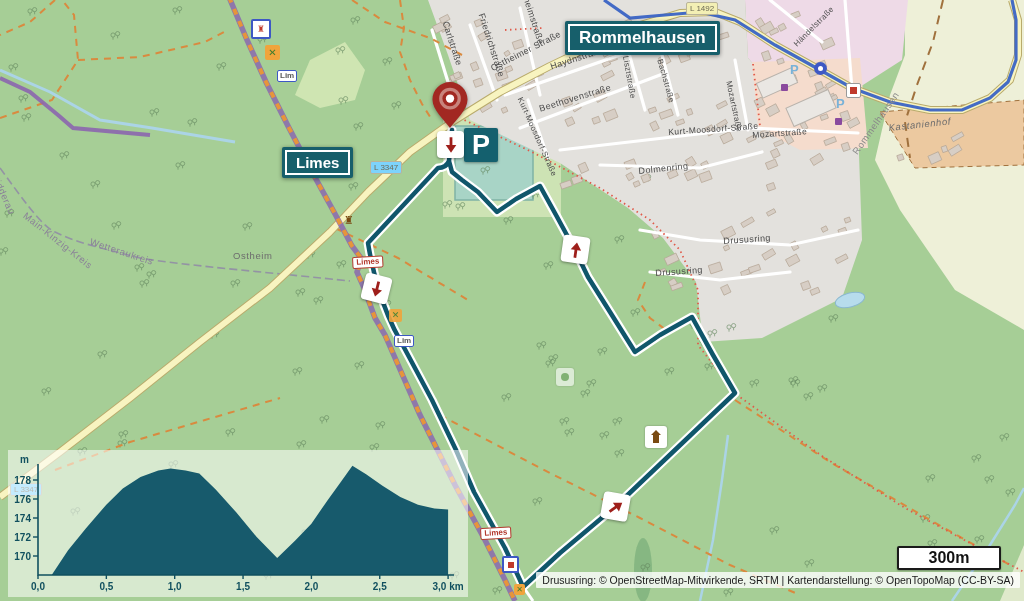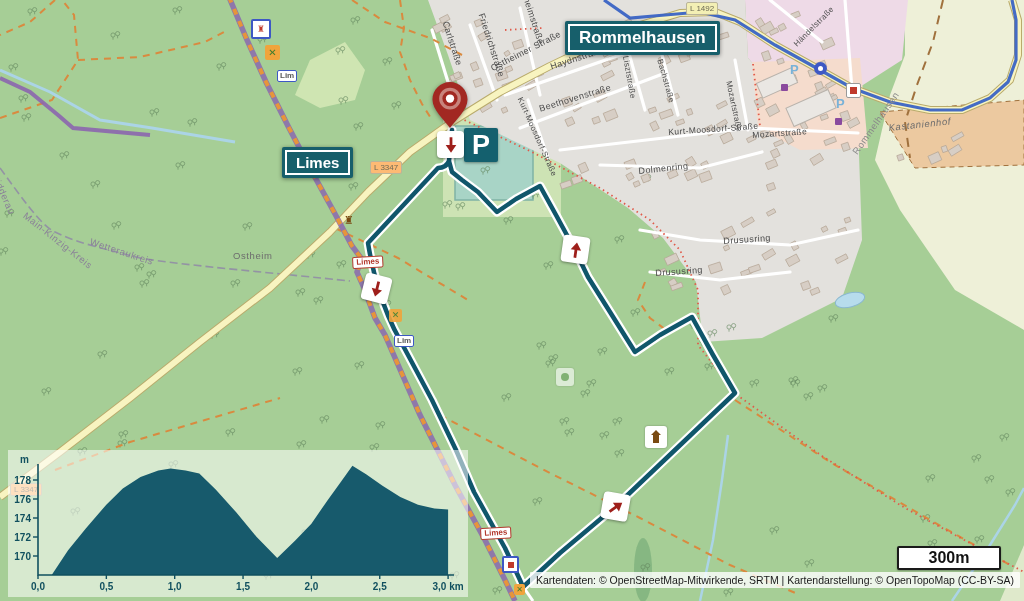--- a/index.html
+++ b/index.html
@@ -7,21 +7,21 @@
        font-family:"Liberation Sans","DejaVu Sans",sans-serif;background:#a6ce96;}
   #map-canvas{position:absolute;left:0;top:0;z-index:1;}
   .abs{position:absolute;}
   
   .st{position:absolute;z-index:2;font-size:9px;color:#4c4c4c;white-space:nowrap;
       transform-origin:0 0;letter-spacing:.4px;}
   .pl{position:absolute;z-index:2;font-size:9.5px;color:#8a8098;white-space:nowrap;
       transform-origin:0 0;letter-spacing:.6px;}
   .pl.place{color:#6d6d6d;}
   
-  .badge-road{position:absolute;z-index:2;background:#fdba74;border:1px solid #b9b49a;
+  .badge-road{position:absolute;z-index:2;background:#7dd3fc;border:1px solid #b9b49a;
       color:#6d6a55;font-size:8px;line-height:11px;padding:0 3px;border-radius:2px;white-space:nowrap;}
   .badge-limes{position:absolute;z-index:2;background:#fff;border:1.5px solid #b33a2e;
       color:#b33a2e;font-size:8px;font-weight:bold;line-height:10px;padding:0 3px;border-radius:2px;
       transform-origin:0 0;white-space:nowrap;}
   .badge-lim{position:absolute;z-index:2;background:#fff;border:1.5px solid #3d58c4;
       color:#5a5a5a;font-size:8px;font-weight:bold;line-height:10px;padding:0 2px;border-radius:2px;white-space:nowrap;}
   .p-small{position:absolute;z-index:2;color:#79b2d8;font-weight:bold;font-size:13px;}
   .cart{position:absolute;z-index:2;width:7px;height:7px;background:#8a4a9e;border-radius:1px;}
   .poi{position:absolute;z-index:2;}
   
@@ -1048,13 +1048,13 @@
 <div class="arrowbox" style="left:602px;top:493px;transform:rotate(10deg);">
   <svg width="22" height="22" viewBox="0 0 27 27">
       <g transform="rotate(45 13.5 13.5)" stroke="#9e1f1b" fill="#9e1f1b">
         <path d="M13.5,23 V11" stroke-width="3.4" fill="none"></path>
         <path d="M13.5,4 L7,13.5 L20,13.5 Z" stroke="none"></path>
       </g>
     </svg>
 </div>
 
 <div id="scalebar">300m</div>
-<div id="attribution">Kartendaten: © OpenStreetMap-Mitwirkende, SRTM | Kartendarstellung: © OpenTopoMap (CC-BY-SA)</div>
+<div id="attribution">Drususring: © OpenStreetMap-Mitwirkende, SRTM | Kartendarstellung: © OpenTopoMap (CC-BY-SA)</div>
 
 </body></html>

